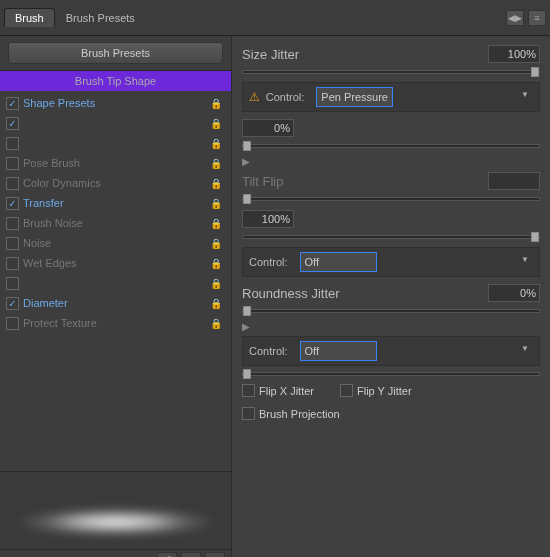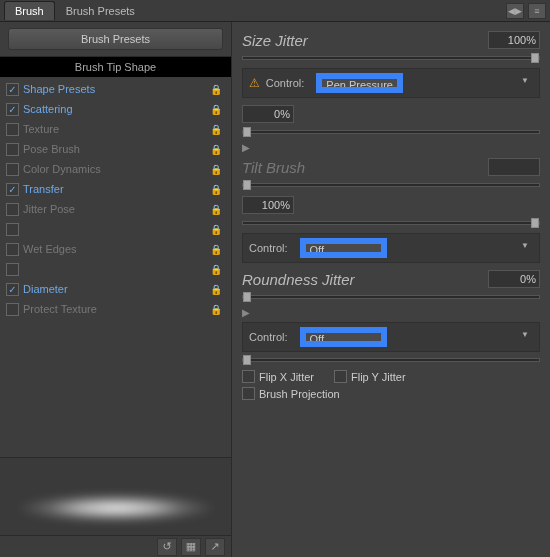--- a/index.html
+++ b/index.html
@@ -12,21 +12,21 @@
       height: 557px;
       overflow: hidden;
     }
 
     
     .top-tabs {
       display: flex;
       align-items: center;
       background: #3c3c3c;
       border-bottom: 1px solid #222;
-      height: 22px;
+      height: 36px;
       padding: 0 4px;
     }
     .top-tab {
       padding: 3px 10px;
       font-size: 11px;
       color: #bbb;
       cursor: pointer;
       border: 1px solid transparent;
       border-bottom: none;
       border-radius: 3px 3px 0 0;
@@ -82,21 +82,21 @@
       font-size: 11px;
       cursor: pointer;
       border-radius: 3px;
     }
 
     .section-label {
       text-align: center;
       color: #aaa;
       font-size: 11px;
       padding: 4px 0;
-      background: #000000;
+      background: #6d28d9;
     }
 
     .brush-list {
       flex: 1;
       overflow-y: auto;
       padding: 2px 0;
     }
 
     .brush-item {
       display: flex;
@@ -220,23 +220,22 @@
 
     .field-row {
       display: flex;
       align-items: center;
       margin-bottom: 6px;
       min-height: 20px;
     }
 
     .field-label {
       color: #bbb;
-      font-size: 15px;
-      flex: 1;
-      font-style: italic;
+      font-size: 13px;
+      flex: 1;
     }
 
     .field-label.muted {
       color: #777;
     }
 
     .field-value-box {
       background: #333;
       border: 1px solid #555;
       color: #ccc;
@@ -260,21 +259,21 @@
     }
 
     .control-label {
       color: #bbb;
       font-size: 11px;
       margin-right: 12px;
     }
 
     .dropdown-select {
       background: #4a4a4a;
-      border: 6px solid #3b82f6;
+      border: 1px solid #3b82f6;
       color: #ccc;
       font-size: 11px;
       height: 20px;
       padding: 0 4px;
       flex: 1;
       cursor: pointer;
       appearance: none;
       -webkit-appearance: none;
       position: relative;
     }
@@ -316,21 +315,22 @@
       width: 13px;
       height: 13px;
       border: 1px solid #666;
       background: #3a3a3a;
       flex-shrink: 0;
     }
 
     .two-col-row {
       display: flex;
       align-items: flex-end;
-      gap: 20px;
+      gap: 26px;
+      margin-bottom: 6px;
     }
 
     .full-slider {
       width: 100%;
       height: 4px;
       background: #2a2a2a;
       border: 1px solid #555;
       margin: 4px 0 8px 0;
       position: relative;
     }
@@ -374,27 +374,25 @@
             <span class="checkmark">✓</span>
           </div>
         <span class="item-label active-item">Shape Presets</span>
         <span class="lock-icon">🔒</span>
       </div>
 
       <div class="brush-item">
         <div class="checkbox checked">
             <span class="checkmark">✓</span>
           </div>
-        <span class="item-label active-item">Scattering</span>
-        <span class="lock-icon">🔒</span>
-      </div>
-
-      <div class="brush-item">
-        <div class="checkbox"></div>
-        <span class="item-label disabled">Texture</span>
+        <span class="lock-icon">🔒</span>
+      </div>
+
+      <div class="brush-item">
+        <div class="checkbox"></div>
         <span class="lock-icon">🔒</span>
       </div>
 
       <div class="brush-item">
         <div class="checkbox"></div>
         <span class="item-label disabled">Pose Brush</span>
         <span class="lock-icon">🔒</span>
       </div>
 
       <div class="brush-item">
@@ -406,26 +404,27 @@
       <div class="brush-item">
         <div class="checkbox checked">
             <span class="checkmark">✓</span>
           </div>
         <span class="item-label active-item">Transfer</span>
         <span class="lock-icon">🔒</span>
       </div>
 
       <div class="brush-item">
         <div class="checkbox"></div>
-        <span class="item-label disabled">Jitter Pose</span>
-        <span class="lock-icon">🔒</span>
-      </div>
-
-      <div class="brush-item">
-        <div class="checkbox"></div>
+        <span class="item-label disabled">Brush Noise</span>
+        <span class="lock-icon">🔒</span>
+      </div>
+
+      <div class="brush-item">
+        <div class="checkbox"></div>
+        <span class="item-label disabled">Noise</span>
         <span class="lock-icon">🔒</span>
       </div>
 
       <div class="brush-item">
         <div class="checkbox"></div>
         <span class="item-label disabled">Wet Edges</span>
         <span class="lock-icon">🔒</span>
       </div>
 
       <div class="brush-item">
@@ -486,21 +485,21 @@
       <div class="field-row">
         <div class="field-value-box">0%</div>
       </div>
       <div class="full-slider">
         <div class="full-slider-thumb" style="left: 0;"></div>
       </div>
 
       <div class="divider-triangle">▶</div>
 
       <div class="field-row">
-        <span class="field-label muted">Tilt Brush</span>
+        <span class="field-label muted">Tilt Flip</span>
         <div class="field-value-box"></div>
       </div>
       <div class="full-slider">
         <div class="full-slider-thumb" style="left: 0;"></div>
       </div>
 
       <div class="field-row">
         <div class="field-value-box">100%</div>
       </div>
       <div class="full-slider">

